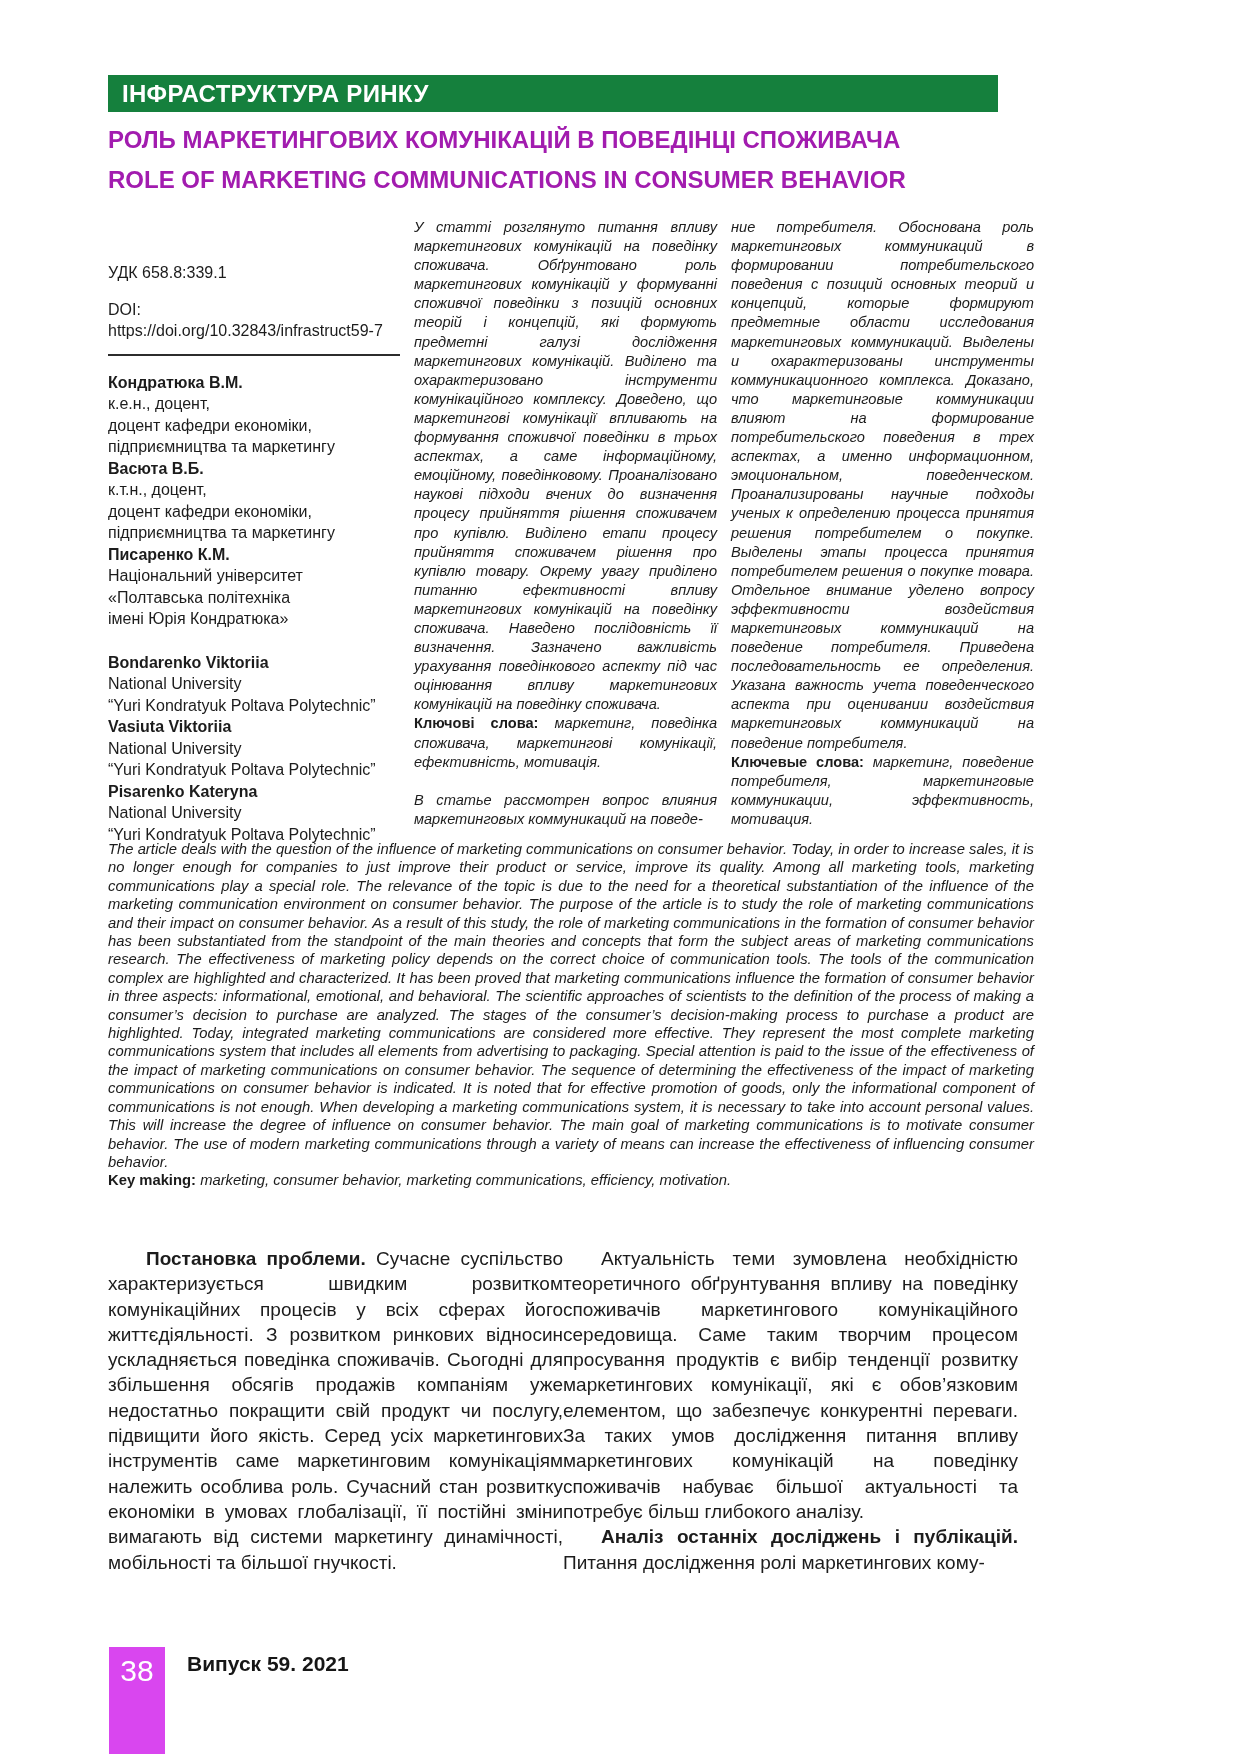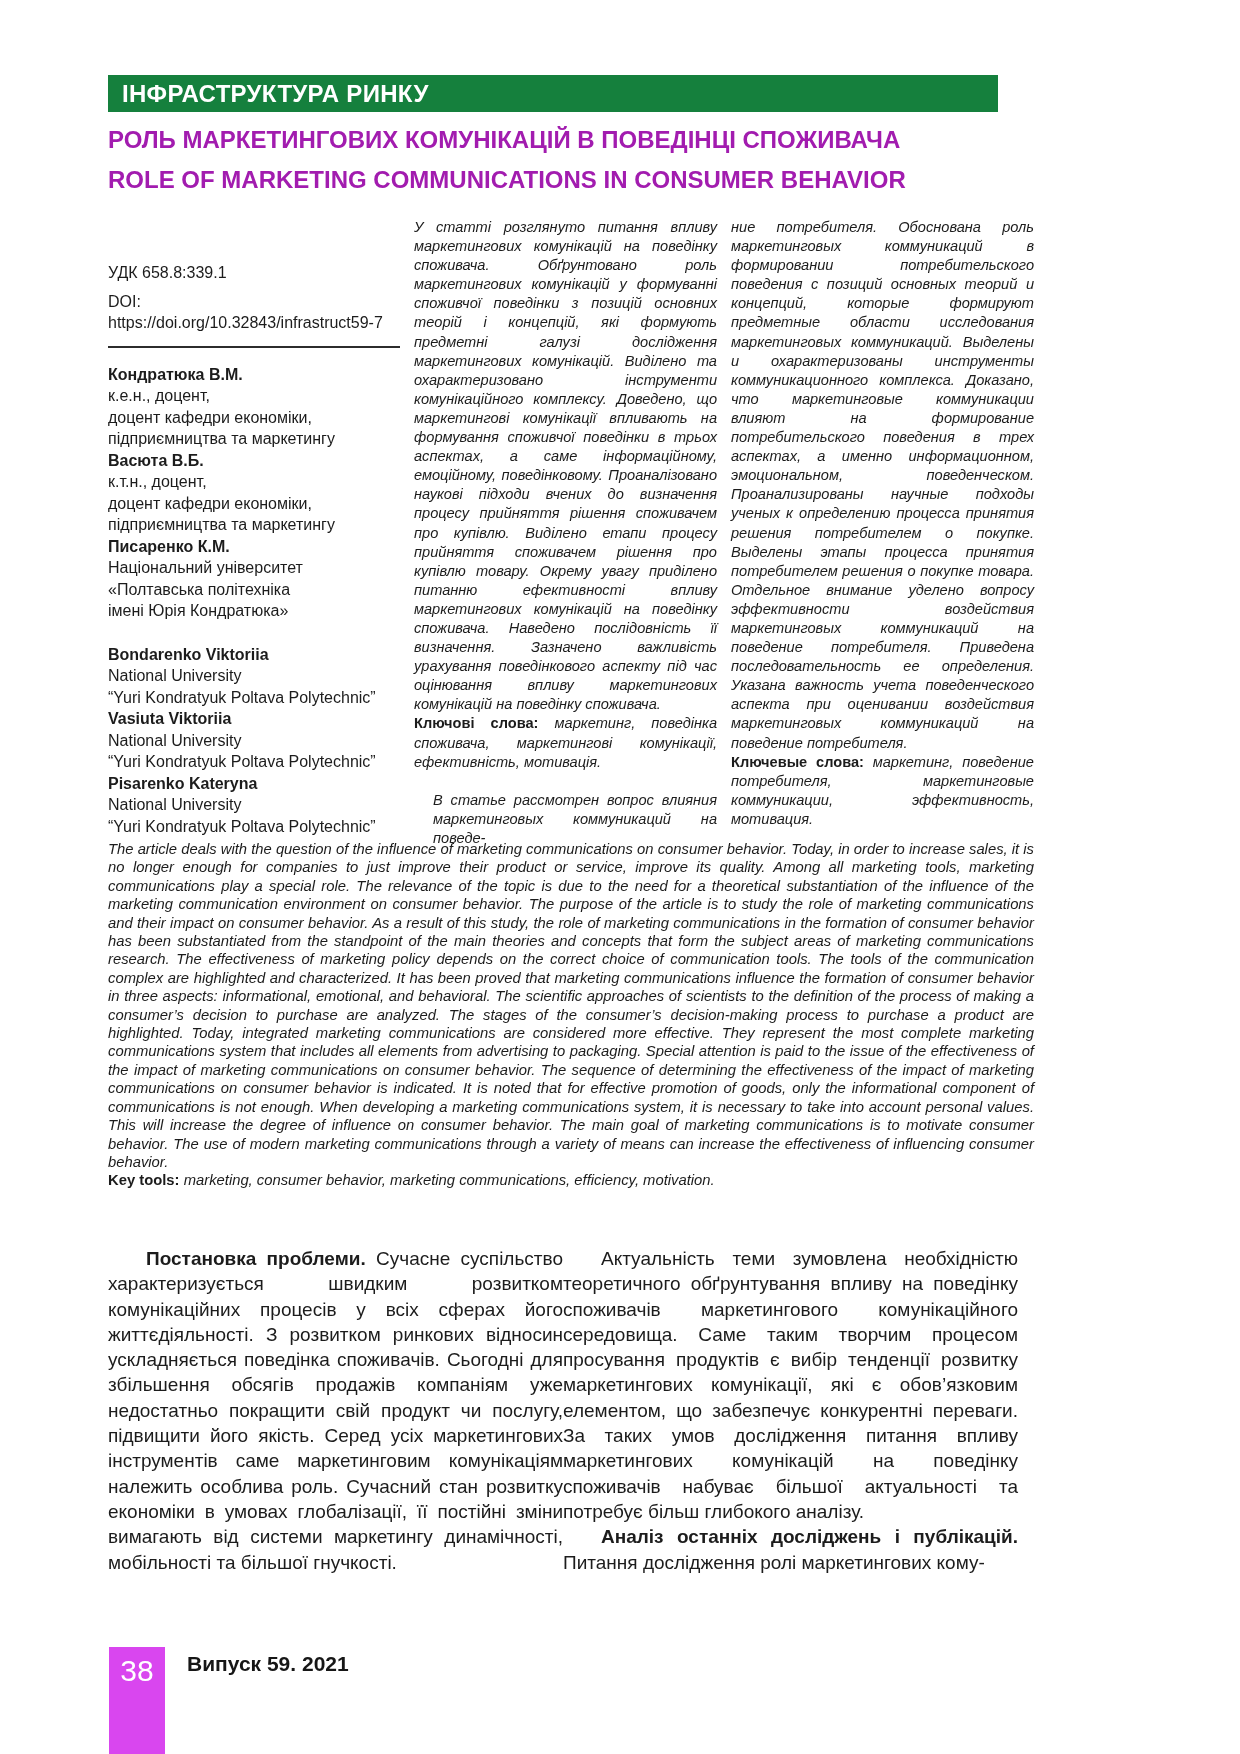--- a/index.html
+++ b/index.html
@@ -19,27 +19,27 @@
     display:flex; align-items:center; padding-left:14px;
     font-size:24px; font-weight:bold; letter-spacing:.3px;
   }
   .titles{ position:absolute; left:108px; top:120px; width:926px; }
   .title{ font-size:24px; font-weight:bold; line-height:40px; color:#a21caf; }
 
   
   .cols3{ position:absolute; left:108px; top:218px; width:926px; display:flex; gap:14px; }
   .col-left{ width:292px; font-size:16px; line-height:21.5px; }
   .meta{ padding-top:44px; padding-bottom:12px; border-bottom:2px solid #2c2c2c; }
-  .meta .doi{ margin-top:7px; }
+  .meta .doi{ margin-top:15px; }
   .authors-uk{ margin-top:16px; }
   .authors-en{ margin-top:22px; }
   .author-name{ font-weight:bold; }
 
   .abs-col{ width:303px; font-style:italic; font-size:14.6px; line-height:19.1px; text-align:justify; }
-  .abs-col p.gap{ margin-top:19px;margin-left:19px; }
+  .abs-col p.gap{ margin-top:19px; }
   .kw-label{ font-weight:bold; font-style:normal; }
 
   
   .abstract-en{
     position:absolute; left:108px; top:840px; width:926px;
     font-style:italic; font-size:14.8px; line-height:18.4px; text-align:justify;
   }
   .abstract-en .kw-line{ margin-top:0; }
 
   
@@ -132,21 +132,21 @@
 
     <div class="abs-col">
       <p>ние потребителя. Обоснована роль маркетинговых коммуникаций в формировании потребительского поведения с позиций основных теорий и концепций, которые формируют предметные области исследования маркетинговых коммуникаций. Выделены и охарактеризованы инструменты коммуникационного комплекса. Доказано, что маркетинговые коммуникации влияют на формирование потребительского поведения в трех аспектах, а именно информационном, эмоциональном, поведенческом. Проанализированы научные подходы ученых к определению процесса принятия решения потребителем о покупке. Выделены этапы процесса принятия потребителем решения о покупке товара. Отдельное внимание уделено вопросу эффективности воздействия маркетинговых коммуникаций на поведение потребителя. Приведена последовательность ее определения. Указана важность учета поведенческого аспекта при оценивании воздействия маркетинговых коммуникаций на поведение потребителя.</p>
       <p><span class="kw-label">Ключевые слова:</span> <span>маркетинг, поведение потребителя, маркетинговые коммуникации, эффективность, мотивация.</span></p>
     </div>
 
   </div>
 
   <div class="abstract-en">
     <p>The article deals with the question of the influence of marketing communications on consumer behavior. Today, in order to increase sales, it is no longer enough for companies to just improve their product or service, improve its quality. Among all marketing tools, marketing communications play a special role. The relevance of the topic is due to the need for a theoretical substantiation of the influence of the marketing communication environment on consumer behavior. The purpose of the article is to study the role of marketing communications and their impact on consumer behavior. As a result of this study, the role of marketing communications in the formation of consumer behavior has been substantiated from the standpoint of the main theories and concepts that form the subject areas of marketing communications research. The effectiveness of marketing policy depends on the correct choice of communication tools. The tools of the communication complex are highlighted and characterized. It has been proved that marketing communications influence the formation of consumer behavior in three aspects: informational, emotional, and behavioral. The scientific approaches of scientists to the definition of the process of making a consumer’s decision to purchase are analyzed. The stages of the consumer’s decision-making process to purchase a product are highlighted. Today, integrated marketing communications are considered more effective. They represent the most complete marketing communications system that includes all elements from advertising to packaging. Special attention is paid to the issue of the effectiveness of the impact of marketing communications on consumer behavior. The sequence of determining the effectiveness of the impact of marketing communications on consumer behavior is indicated. It is noted that for effective promotion of goods, only the informational component of communications is not enough. When developing a marketing communications system, it is necessary to take into account personal values. This will increase the degree of influence on consumer behavior. The main goal of marketing communications is to motivate consumer behavior. The use of modern marketing communications through a variety of means can increase the effectiveness of influencing consumer behavior.</p>
-    <p class="kw-line"><span class="kw-label">Key tools:</span> <span>marketing, consumer behavior, marketing communications, efficiency, motivation.</span></p>
+    <p class="kw-line"><span class="kw-label">Key making:</span> <span>marketing, consumer behavior, marketing communications, efficiency, motivation.</span></p>
   </div>
 
   <div class="body2">
     <div class="bcol">
       <p><span class="bold">Постановка проблеми.</span> <span>Сучасне суспільство характеризується швидким розвитком комунікаційних процесів у всіх сферах його життєдіяльності. З розвитком ринкових відносин ускладняється поведінка споживачів. Сьогодні для збільшення обсягів продажів компаніям уже недостатньо покращити свій продукт чи послугу, підвищити його якість. Серед усіх маркетингових інструментів саме маркетинговим комунікаціям належить особлива роль. Сучасний стан розвитку економіки в умовах глобалізації, її постійні зміни вимагають від системи маркетингу динамічності, мобільності та більшої гнучкості.</span></p>
     </div>
     <div class="bcol">
       <p>Актуальність теми зумовлена необхідністю теоретичного обґрунтування впливу на поведінку споживачів маркетингового комунікаційного середовища. Саме таким творчим процесом просування продуктів є вибір тенденції розвитку маркетингових комунікації, які є обов’язковим елементом, що забезпечує конкурентні переваги. За таких умов дослідження питання впливу маркетингових комунікацій на поведінку споживачів набуває більшої актуальності та потребує більш глибокого аналізу.</p>
       <p><span class="bold">Аналіз останніх досліджень і публікацій.</span> <span>Питання дослідження ролі маркетингових кому-</span></p>
     </div>

